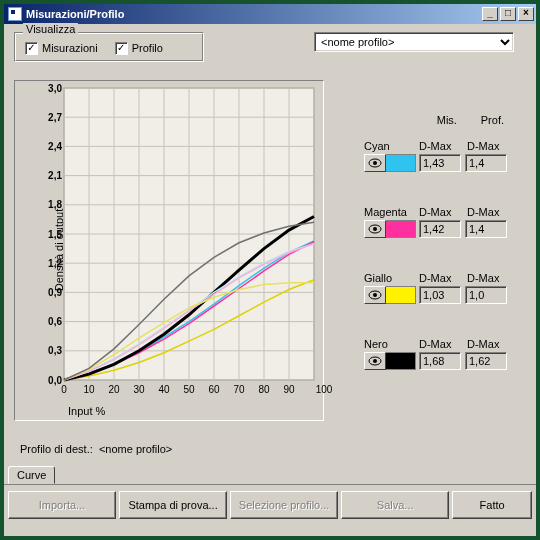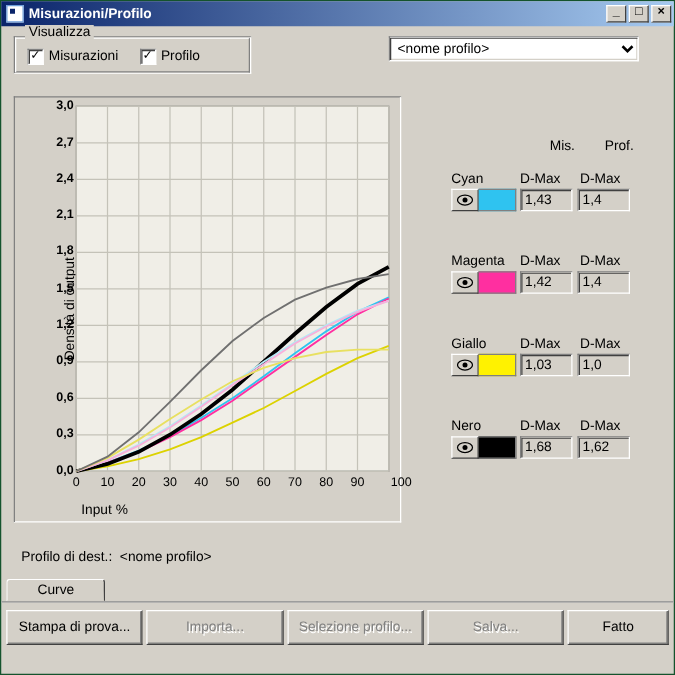--- a/index.html
+++ b/index.html
@@ -8,21 +8,21 @@
     font-family: "Tahoma", "Arial", sans-serif;
     font-size: 11px;
     background: #d4d0c8;
     width: 540px;
     height: 540px;
     overflow: hidden;
   }
   .window {
     width: 540px;
     height: 540px;
-    border: 1px solid #14532d;
+    border: 4px solid #14532d;
     background: #d4d0c8;
     display: flex;
     flex-direction: column;
   }
   .titlebar {
     background: linear-gradient(to right, #0a246a, #a6caf0);
     color: #fff;
     height: 20px;
     display: flex;
     align-items: center;
@@ -208,21 +208,21 @@
   }
   .tab-row::after {
     content:""; position:absolute; left:0; right:0; top:19px; height:1px; background:#808080;
   }
   .tab {
     border: 1px solid #fff;
     border-right-color:#404040;
     border-bottom: 1px solid #d4d0c8;
     border-radius: 3px 3px 0 0;
     background: #d4d0c8;
-    padding: 2px 24px;
+    padding: 2px 8px;
     position: relative;
     z-index: 2;
     font-size: 11px;
   }
   .button-bar {
     display: flex;
     height: 28px;
     margin: 6px -10px 6px -10px;
     padding: 0 4px;
     gap: 3px;
@@ -436,21 +436,21 @@
     <div class="profile-dest">
       <span>Profilo di dest.:</span>&nbsp;
       <span>&lt;nome profilo&gt;</span>
     </div>
 
     <div class="tab-row">
       <div class="tab">Curve</div>
     </div>
 
     <div class="button-bar">
+      <button class="btn" disabled="">Importa...</button>
       <button class="btn">Stampa di prova...</button>
-      <button class="btn" disabled="">Importa...</button>
       <button class="btn" disabled="">Selezione profilo...</button>
       <button class="btn" disabled="">Salva...</button>
       <button class="btn">Fatto</button>
     </div>
 
   </div>
 </div>
 
 </body></html>

